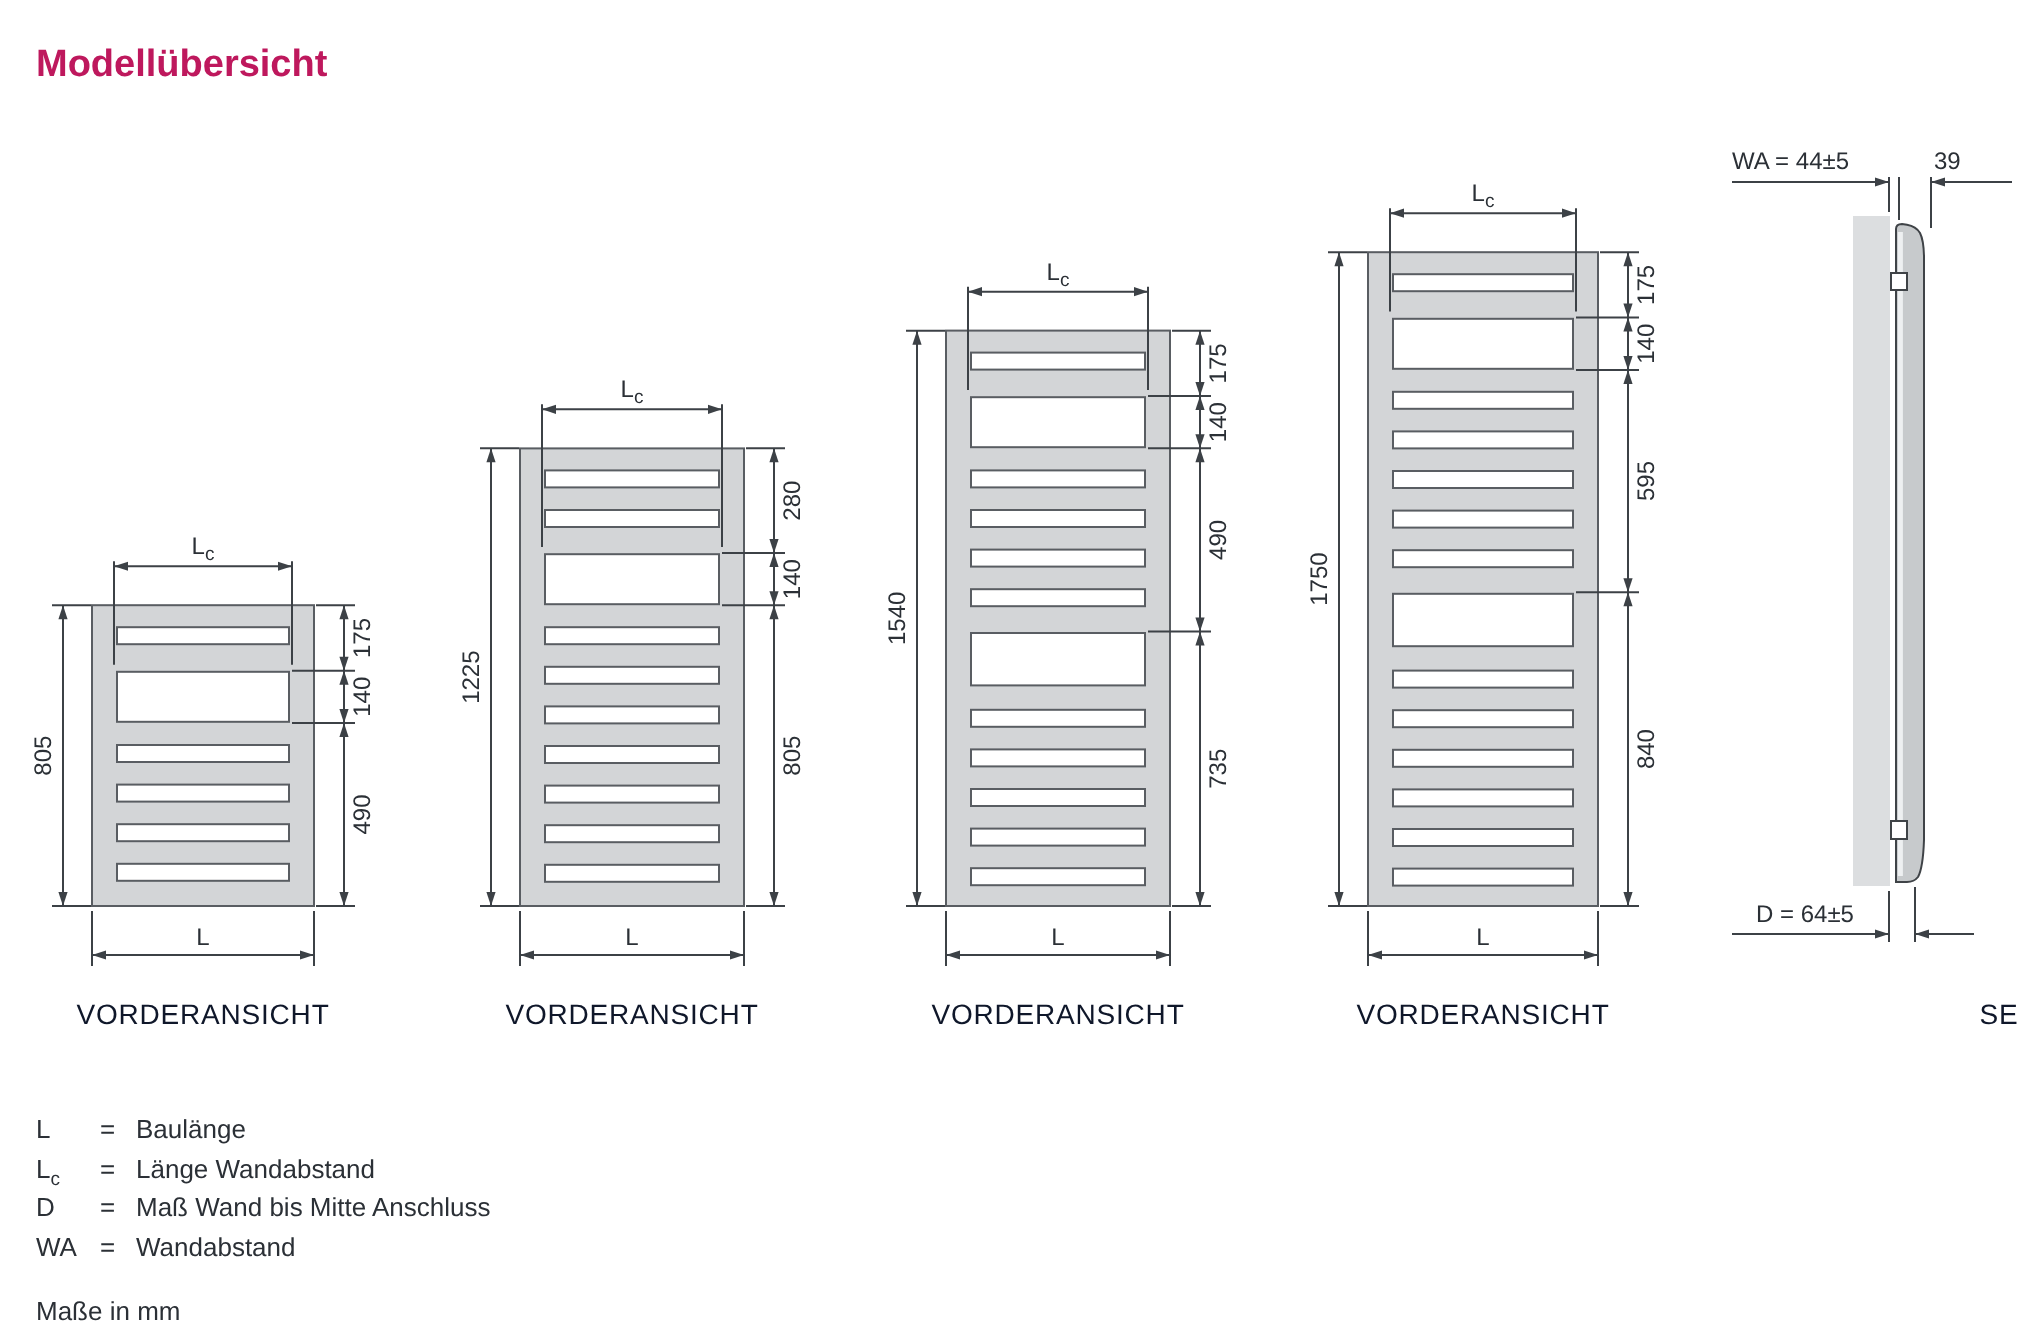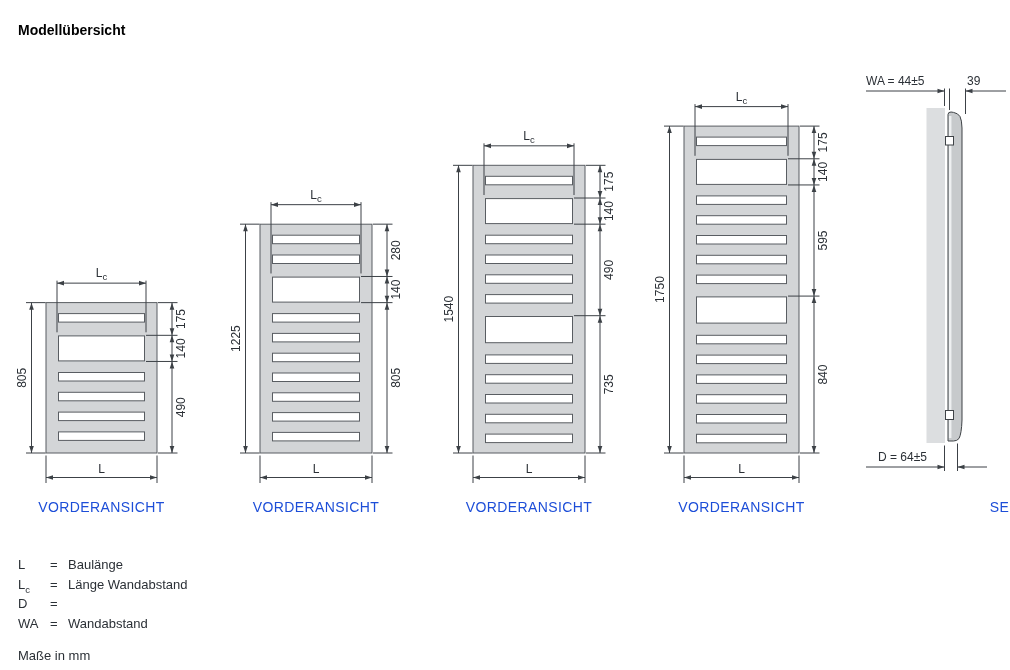--- a/index.html
+++ b/index.html
@@ -6,33 +6,33 @@
     --bg:#ffffff; --line:#3c4146; --text:#2b3036;
     --body-fill:#d3d5d7; --body-stroke:#595d62; --slot-fill:#ffffff;
     --wall-fill:#dcdee0; --panel-fill:#c7cacc; --panel-stroke:#3f4347;
   }
   html,body{margin:0;padding:0;}
   body{
     width:1010px;height:670px;position:relative;background:var(--bg);
     font-family:"Liberation Sans","DejaVu Sans",sans-serif;color:var(--text);
     overflow:hidden;
   }
-  .title{position:absolute;left:18px;top:22px;font-size:14px;font-weight:bold;color:#000000;}
+  .title{position:absolute;left:18px;top:22px;font-size:19px;font-weight:bold;color:#be185d;}
   svg{position:absolute;left:0;top:0;}
   .ln{stroke:var(--line);stroke-width:1;fill:none;}
   .ar{fill:var(--line);stroke:none;}
   .body{fill:var(--body-fill);stroke:var(--body-stroke);stroke-width:1;}
   .slot{fill:var(--slot-fill);stroke:var(--body-stroke);stroke-width:1;}
   .wall{fill:var(--wall-fill);stroke:none;}
   .panel{fill:var(--panel-fill);stroke:var(--panel-stroke);stroke-width:1;}
   .panel-hl{stroke:#eef0f1;stroke-width:2.5;fill:none;}
   .conn{fill:#ffffff;stroke:var(--panel-stroke);stroke-width:1;}
   .dim-text{font-family:"Liberation Sans","DejaVu Sans",sans-serif;font-size:12px;fill:var(--text);}
   .sub{font-size:9.5px;}
-  .view-label{position:absolute;top:499px;font-size:14px;letter-spacing:0.4px;color:#1d4ed8;transform:translateX(-50%);white-space:nowrap;}
+  .view-label{position:absolute;top:499px;font-size:14px;letter-spacing:0.4px;color:#0f172a;transform:translateX(-50%);white-space:nowrap;}
   .legend{position:absolute;left:18px;top:555px;font-size:13px;}
   .legend-row{display:flex;height:19.5px;line-height:19.5px;}
   .legend-row .sym{width:32px;}
   .legend-row .sym sub{font-size:9.5px;}
   .legend-row .eq{width:18px;}
   .footnote{position:absolute;left:18px;top:648px;font-size:13px;text-align:center;}
 </style>
 </head>
 <body>
 
@@ -283,20 +283,21 @@
     <span class="desc">Baulänge</span>
   </div>
   <div class="legend-row">
     <span class="sym"><span>L</span><sub>c</sub></span>
     <span class="eq">=</span>
     <span class="desc">Länge Wandabstand</span>
   </div>
   <div class="legend-row">
     <span class="sym"><span>D</span><sub></sub></span>
     <span class="eq">=</span>
+    <span class="desc">Maß Wand bis Mitte Anschluss</span>
   </div>
   <div class="legend-row">
     <span class="sym"><span>WA</span><sub></sub></span>
     <span class="eq">=</span>
     <span class="desc">Wandabstand</span>
   </div>
 </div>
 <div class="footnote">Maße in mm</div>
 
 </body></html>

